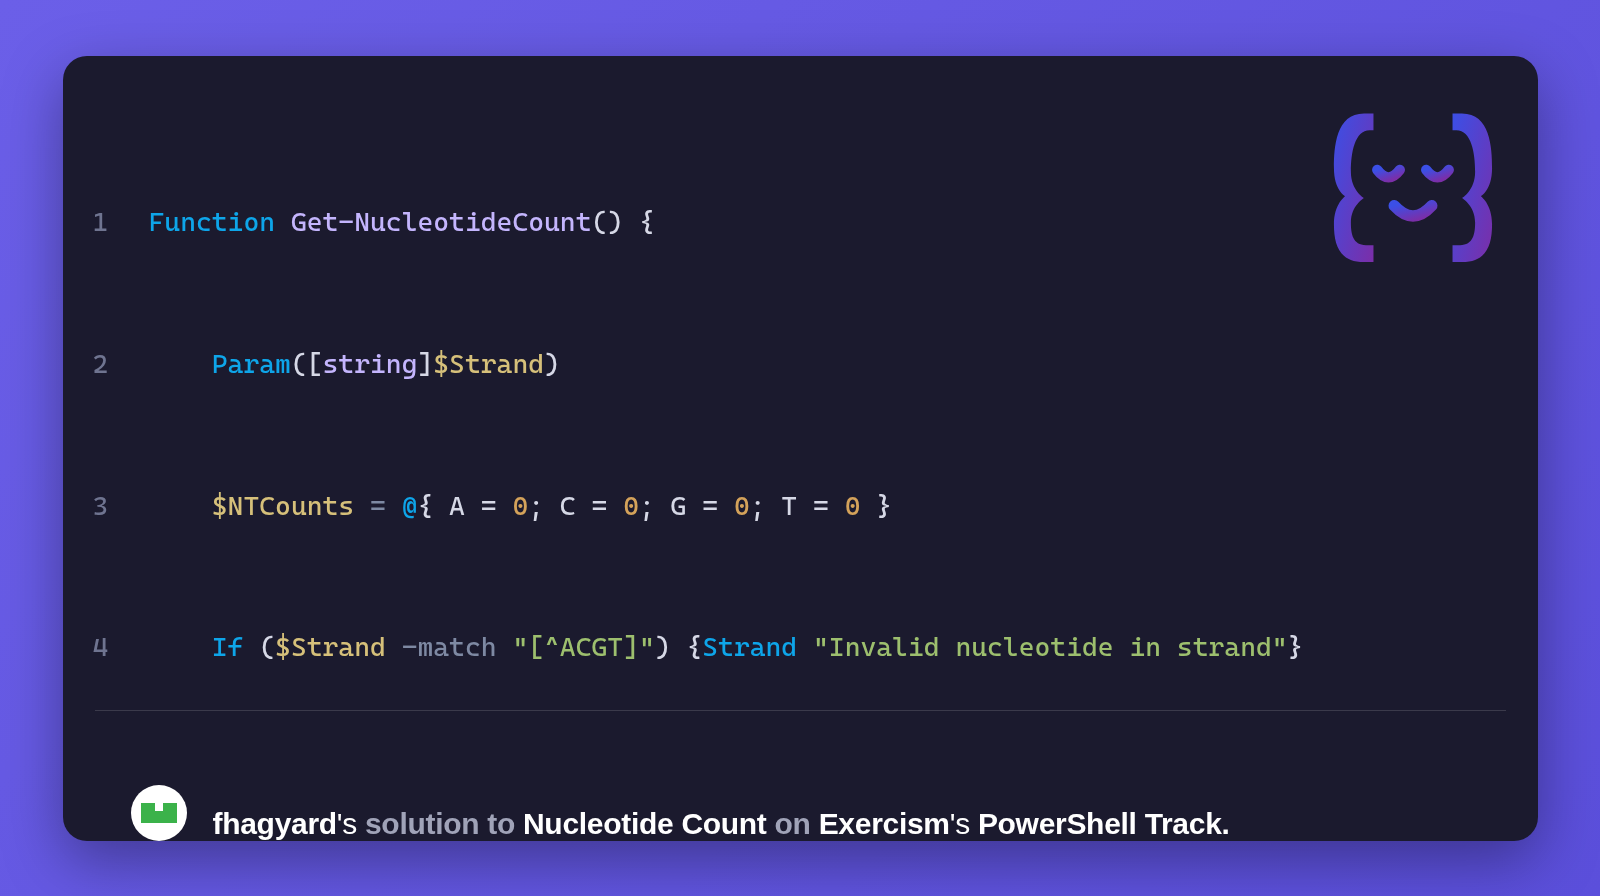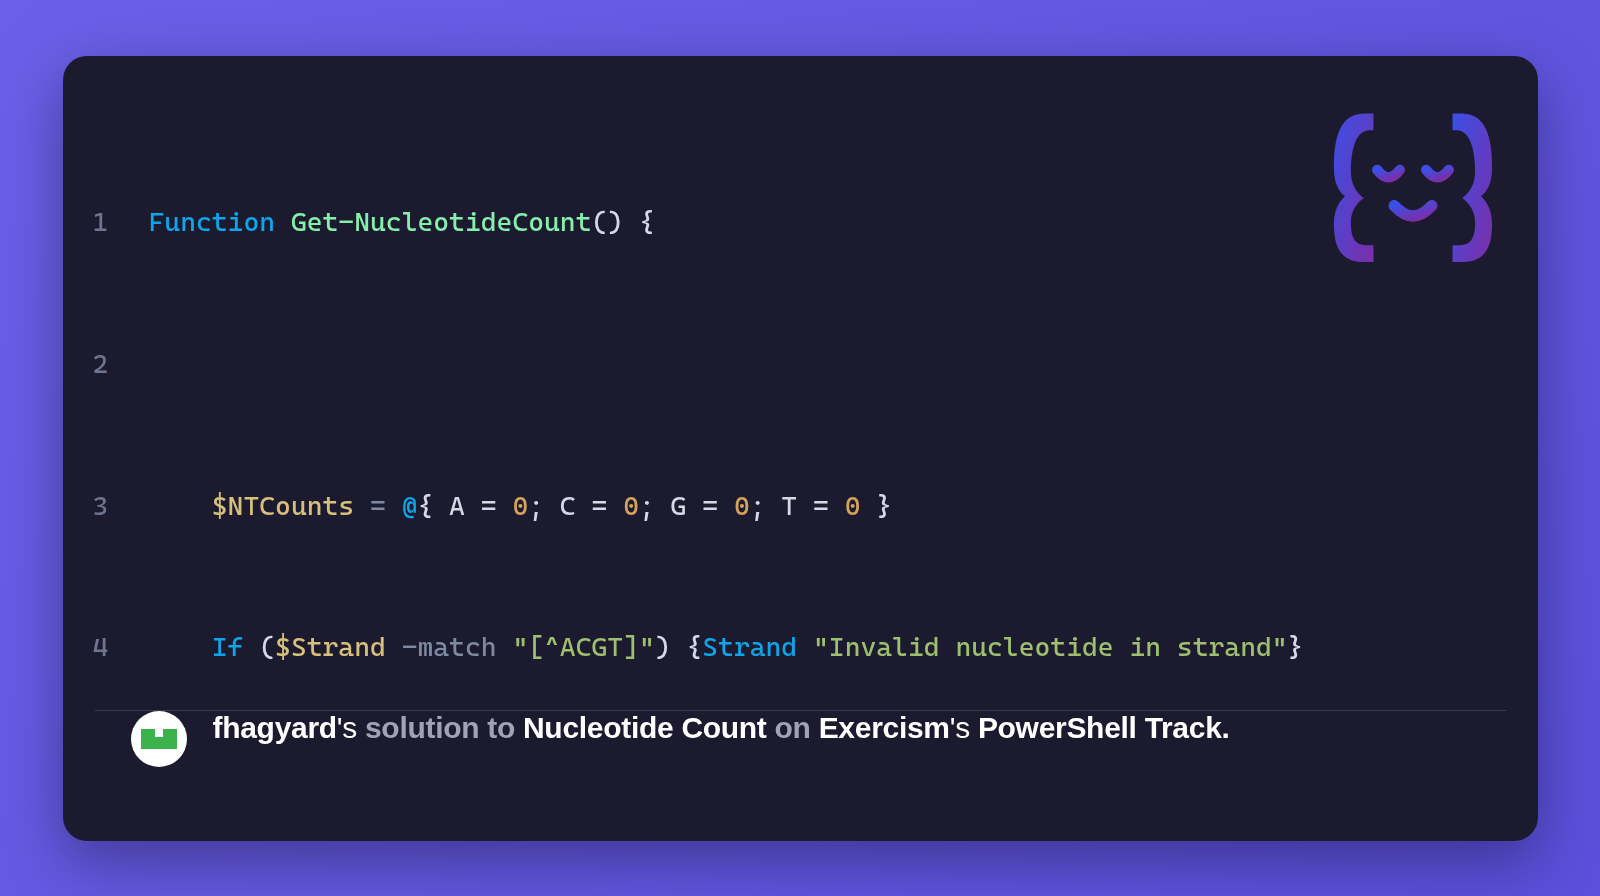--- a/index.html
+++ b/index.html
@@ -28,37 +28,37 @@
   white-space:pre;
   overflow:hidden;
 }
 .line { display:flex; }
 .ln {
   width:56px; text-align:right; padding-right:44px;
   color:#6f7490; user-select:none; flex-shrink:0;
 }
 .code { color:#c6cce0; }
 .kw  { color:#0ea5e9; }  
-.fn  { color:#86efac; }  
+.fn  { color:#c4b5fd; }  
 .pn  { color:#d6d8e6; }  
 .var { color:#d6c07a; }  
 .op  { color:#7e89a3; }  
 .num { color:#d4a25a; }  
 .str { color:#9dbf6e; }  
 
 .logo {
   position:absolute; top:48px; right:30px;
   width:190px; height:160px;
 }
 .divider {
   height:1px; background:rgba(255,255,255,.14);
   margin:0 32px;
 }
 .footer {
-  height:130px; display:flex; align-items:flex-start;
+  height:130px; display:flex; align-items:flex-end;
   padding:0 68px; gap:26px;
 }
 .avatar {
   width:56px; height:56px; border-radius:50%;
   background:#fff; position:relative; overflow:hidden; flex-shrink:0;
 }
 .avatar::before, .avatar::after {
   content:""; position:absolute; background:#3bb24a;
 }
 .avatar::before { top:18px; left:10px; width:14px; height:20px; }
@@ -87,21 +87,21 @@
     </defs>
     <path d="M48 10 C18 10 16 46 16 68 C16 92 28 98 28 98 C28 98 16 106 16 128 C16 150 22 168 48 168 L58 168 L58 150 L50 150 C36 150 34 138 34 126 C34 108 48 100 48 100 C48 100 34 92 34 72 C34 52 38 28 54 28 L58 28 L58 10 Z" fill="url(#g1)"></path>
     <path d="M152 10 C182 10 184 46 184 68 C184 92 172 98 172 98 C172 98 184 106 184 128 C184 150 178 168 152 168 L142 168 L142 150 L150 150 C164 150 166 138 166 126 C166 108 152 100 152 100 C152 100 166 92 166 72 C166 52 162 28 146 28 L142 28 L142 10 Z" fill="url(#g1)"></path>
     <path d="M62 70 Q74 86 86 70" stroke="url(#g1)" stroke-width="11" fill="none" stroke-linecap="round"></path>
     <path d="M114 70 Q126 86 138 70" stroke="url(#g1)" stroke-width="11" fill="none" stroke-linecap="round"></path>
     <path d="M80 108 Q100 130 120 108" stroke="url(#g1)" stroke-width="12" fill="none" stroke-linecap="round"></path>
   </svg>
 
   <div class="code-area">
     <div class="line"><span class="ln">1</span><span class="code"><span class="kw">Function </span><span class="fn">Get-NucleotideCount</span><span class="pn">() {</span></span></div>
-    <div class="line"><span class="ln">2</span></div>
+    <div class="line"><span class="ln">2</span><span class="code"><span>    </span><span class="kw">Param</span><span class="pn">([</span><span class="fn">string</span><span class="pn">]</span><span class="var">$Strand</span><span class="pn">)</span></span></div>
     <div class="line"><span class="ln">3</span><span class="code"><span>    </span><span class="var">$NTCounts</span><span class="op"> = </span><span class="kw">@</span><span class="pn">{ A = </span><span class="num">0</span><span class="pn">; C = </span><span class="num">0</span><span class="pn">; G = </span><span class="num">0</span><span class="pn">; T = </span><span class="num">0</span><span class="pn"> }</span></span></div>
     <div class="line"><span class="ln">4</span><span class="code"><span>    </span><span class="kw">If </span><span class="pn">(</span><span class="var">$Strand</span><span class="op"> -match </span><span class="str">"[^ACGT]"</span><span class="pn">) {</span><span class="kw">Strand </span><span class="str">"Invalid nucleotide in strand"</span><span class="pn">}</span></span></div>
     
     
     
     
     
     
   </div>
 

